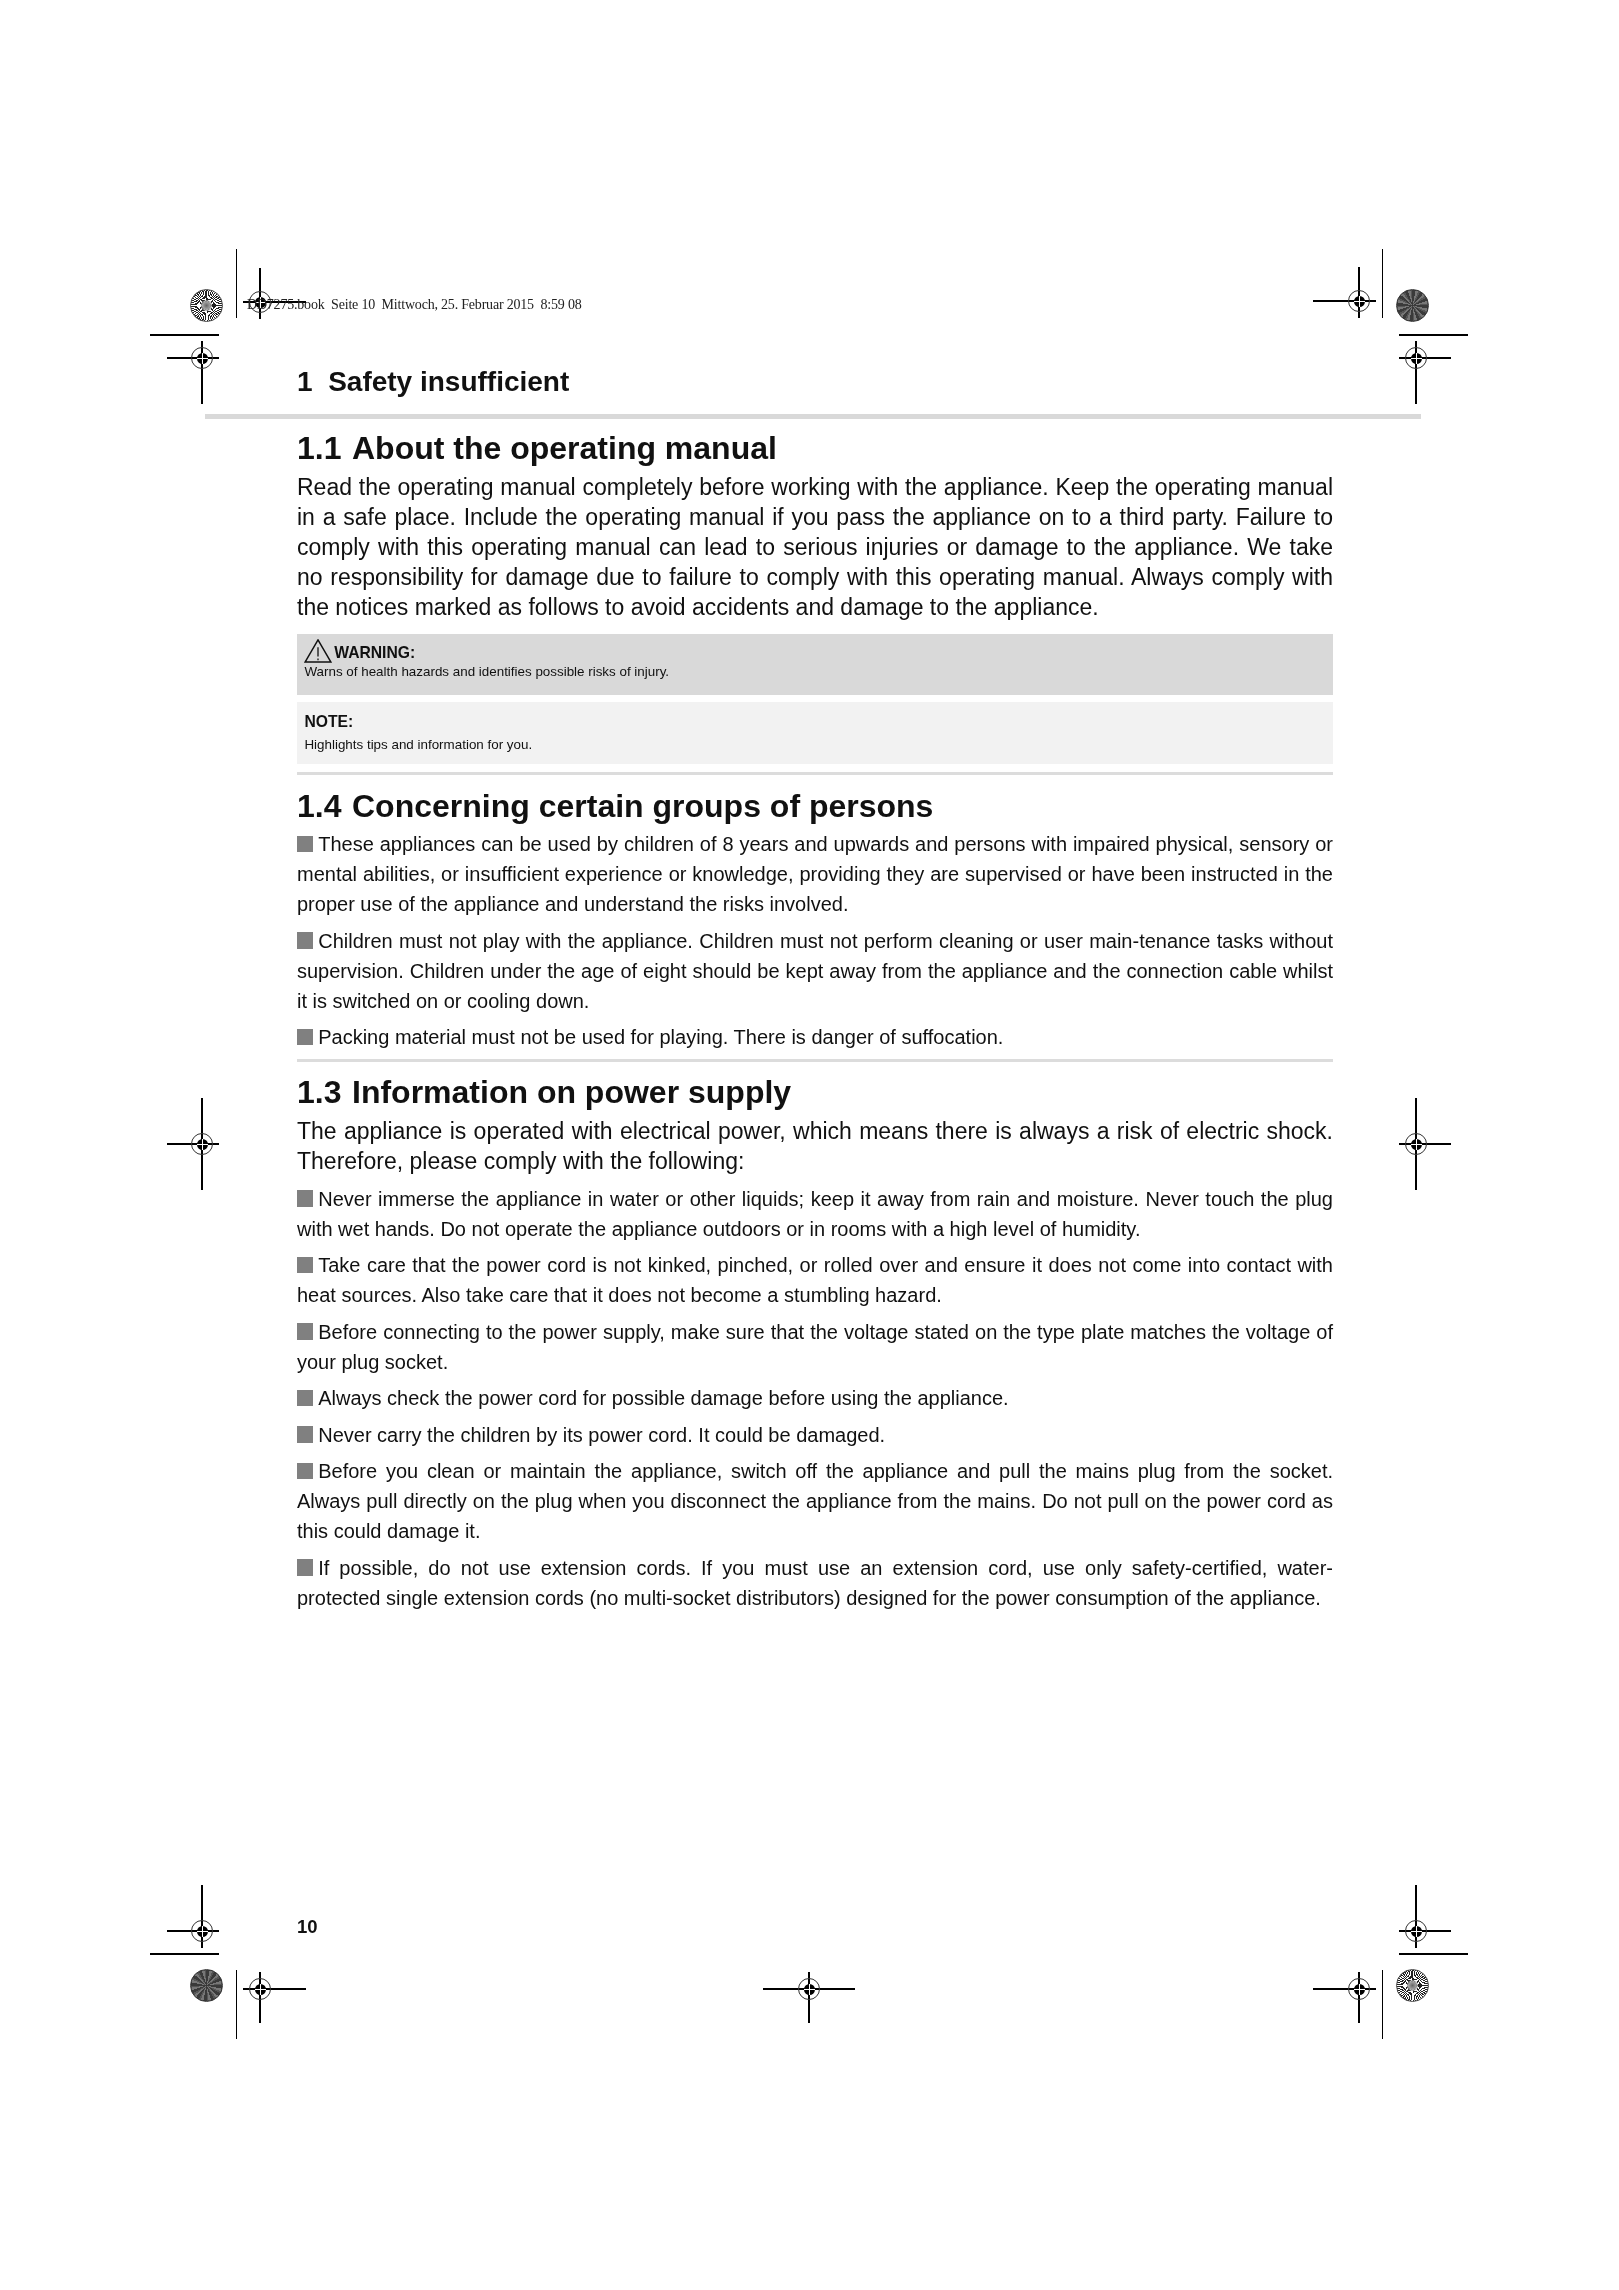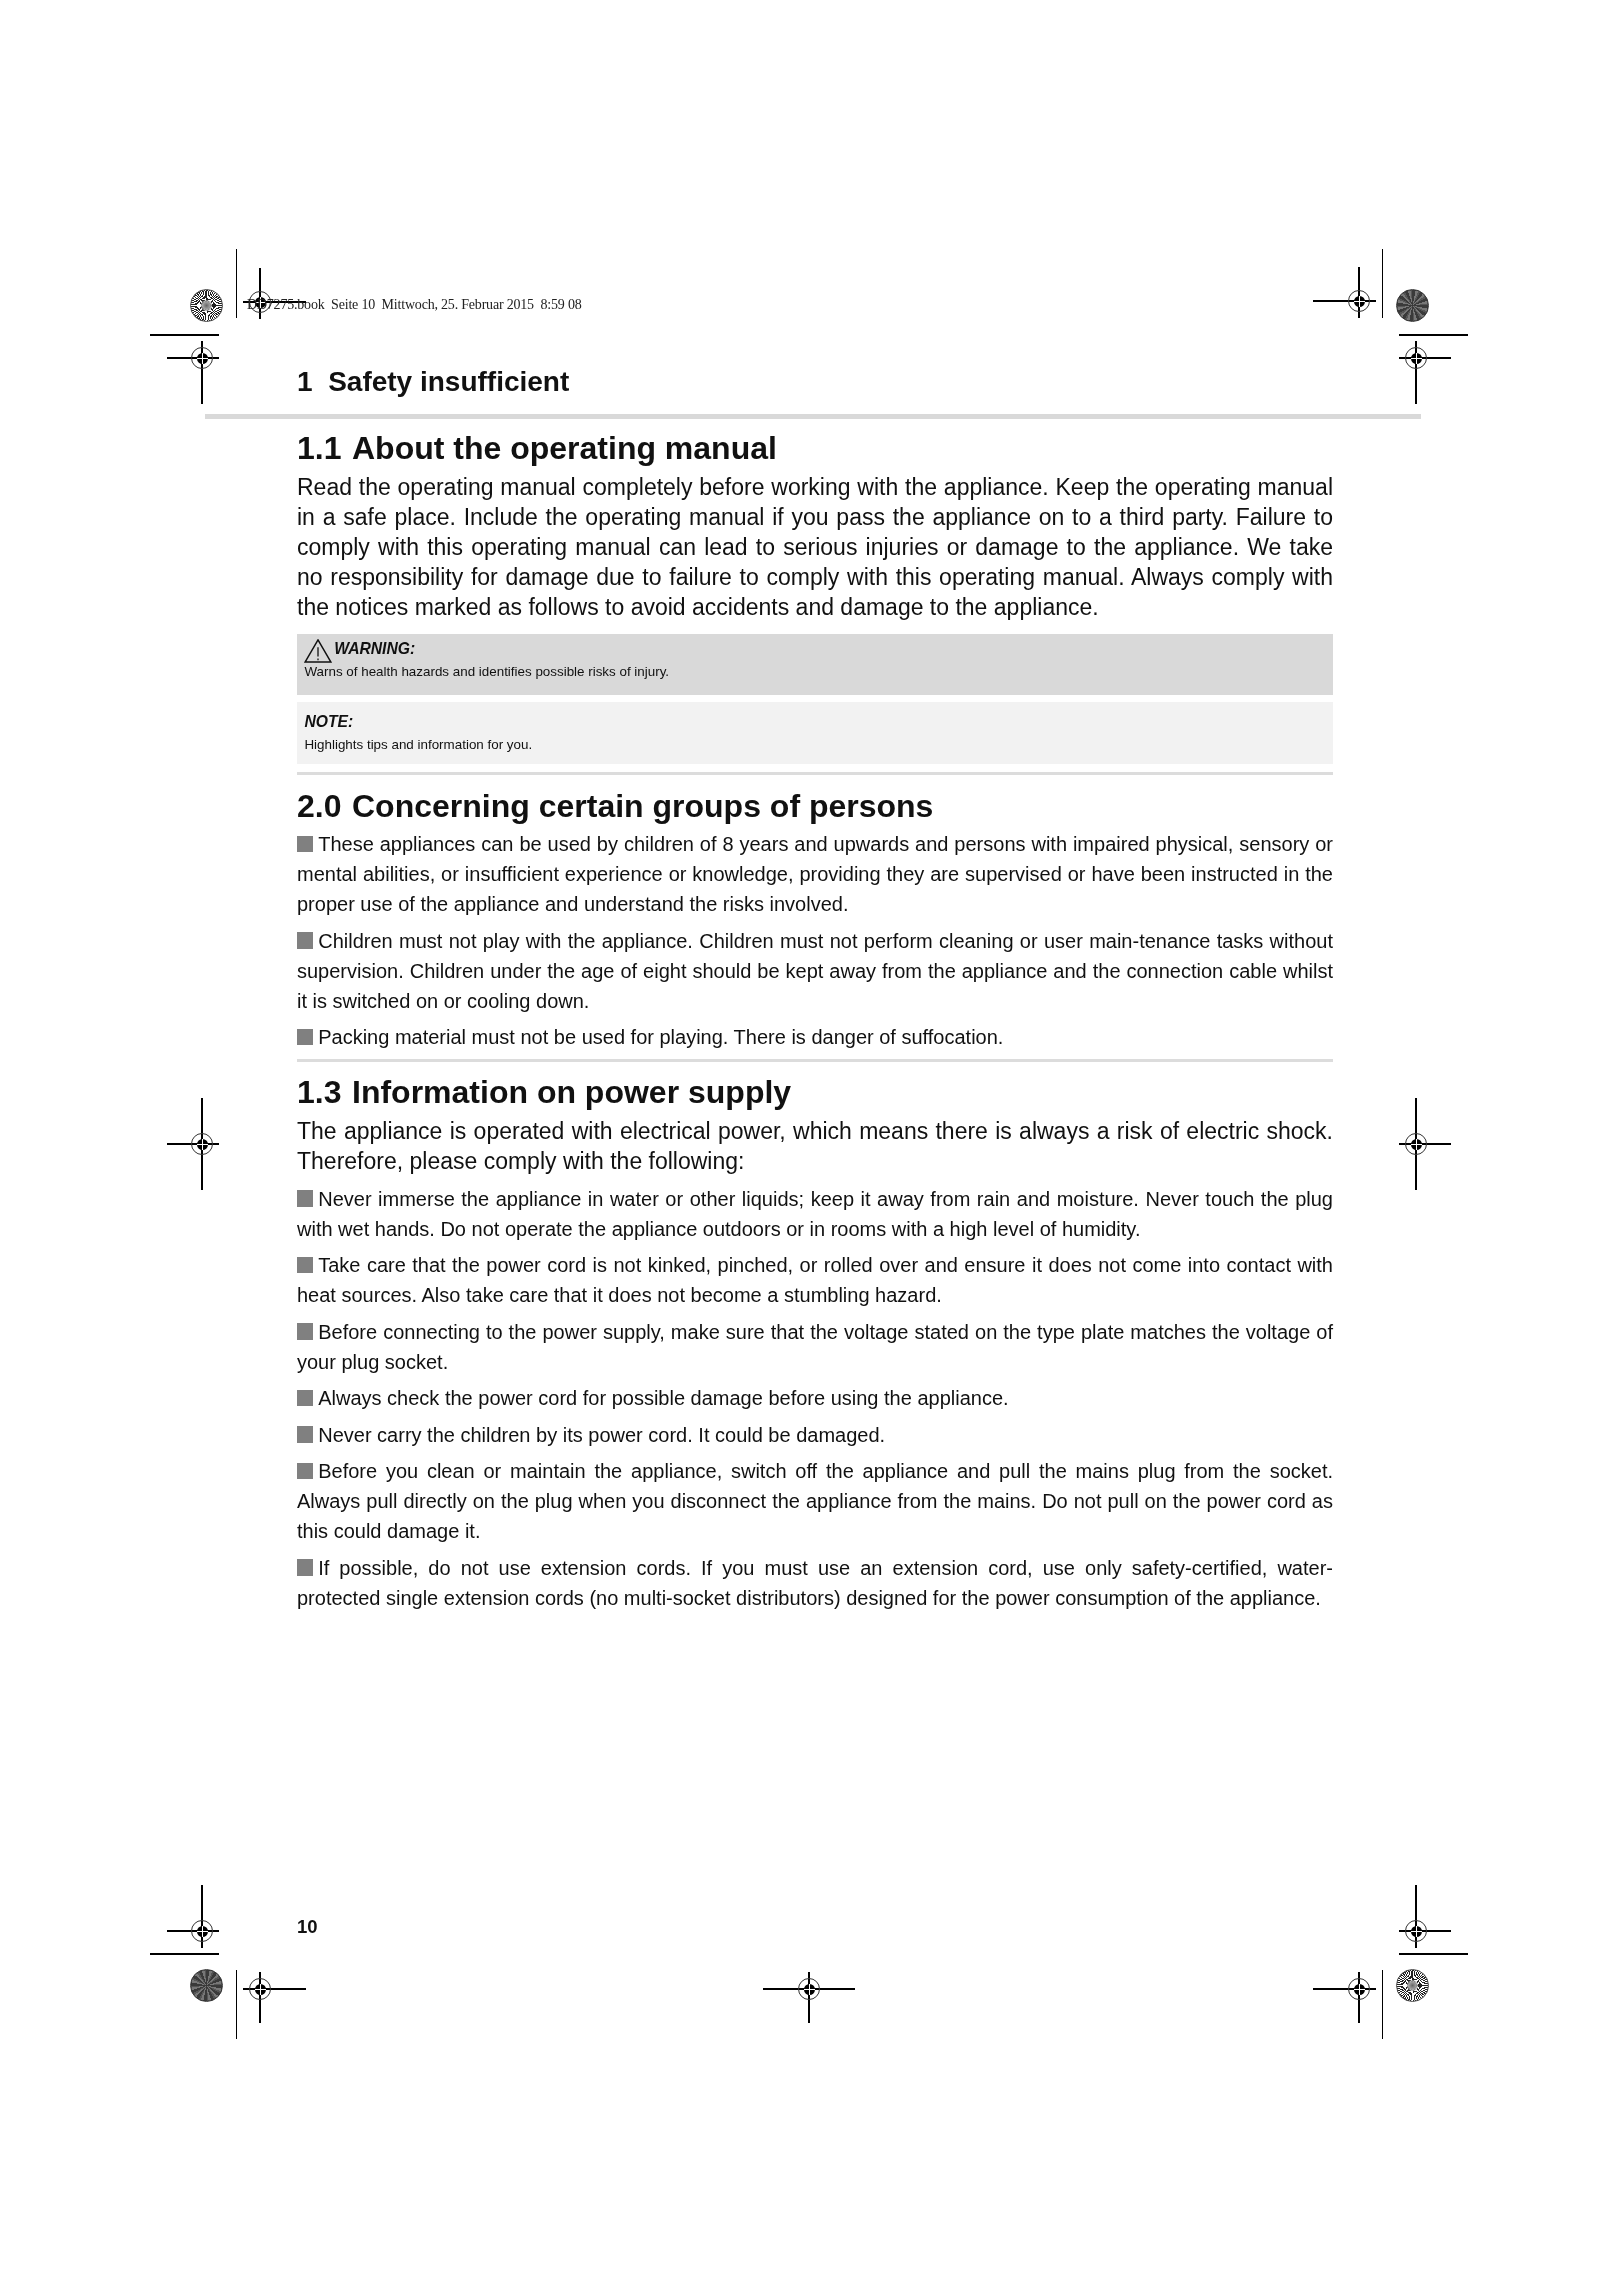--- a/index.html
+++ b/index.html
@@ -33,21 +33,21 @@
 
   h2.section { font-size: 32px; font-weight: bold; margin: 0; line-height: 31px; }
   h2.section .num { display: inline-block; width: 55px; }
   p.body { font-size: 23px; line-height: 30px; margin: 0; text-align: justify; }
   .bullet { font-size: 20px; line-height: 30px; margin: 0 0 6.5px 0; text-align: justify; }
   .bullet .sq { display: inline-block; width: 15.7px; height: 16.6px; background: #808080; margin-right: 5.5px; vertical-align: -0.9px; }
 
   .box { width: 1036px; box-sizing: border-box; padding: 5.5px 7.4px 0 7.4px; margin-bottom: 7.4px; }
   .box.dark { background: #d9d9d9; height: 61px; }
   .box.light { background: #f2f2f2; height: 62px; }
-  .box .label { font-size: 15.7px; font-weight: bold; line-height: 20px; display: flex; align-items: flex-start; font-style: italic; }
+  .box .label { font-size: 15.7px; font-weight: bold; line-height: 20px; display: flex; align-items: flex-end; }
   .box .label svg { margin-right: 1.8px; }
   .box .desc { font-size: 13.4px; line-height: 18.5px; }
   .box.light .label { padding-top: 4.6px; }
   .box.light .desc { margin-top: 3.7px; }
 
   .divider { height: 2.8px; background: #dcdcdc; width: 1036px; }
 
   .page-num { left: 297px; top: 1916px; font-family: "Liberation Sans", "DejaVu Sans", sans-serif; font-size: 18.5px; font-weight: bold; }
 </style>
 </head>
@@ -140,21 +140,21 @@
 
     <div class="box light">
       <div class="label">NOTE:</div>
       <div class="desc">Highlights tips and information for you.</div>
     </div>
     <div class="divider" style="margin-top:8.3px;"></div>
   </section>
 
   <section style="margin-top:15.7px;">
     <h2 class="section">
-      <span class="num">2.0</span><span>Concerning certain groups of persons</span>
+      <span class="num">1.4</span><span>Concerning certain groups of persons</span>
     </h2>
     <div style="margin-top:7.4px;">
       <p class="bullet"><span class="sq"></span><span>These appliances can be used by children of 8 years and upwards and persons with impaired physical, sensory or mental abilities, or insufficient experience or knowledge, providing they are supervised or have been instructed in the proper use of the appliance and understand the risks involved.</span></p>
       <p class="bullet"><span class="sq"></span><span>Children must not play with the appliance. Children must not perform cleaning or user main-tenance tasks without supervision. Children under the age of eight should be kept away from the appliance and the connection cable whilst it is switched on or cooling down.</span></p>
       <p class="bullet"><span class="sq"></span><span>Packing material must not be used for playing. There is danger of suffocation.</span></p>
     </div>
     <div class="divider" style="margin-top:5.5px;"></div>
   </section>
 
   <section style="margin-top:15.7px;">

